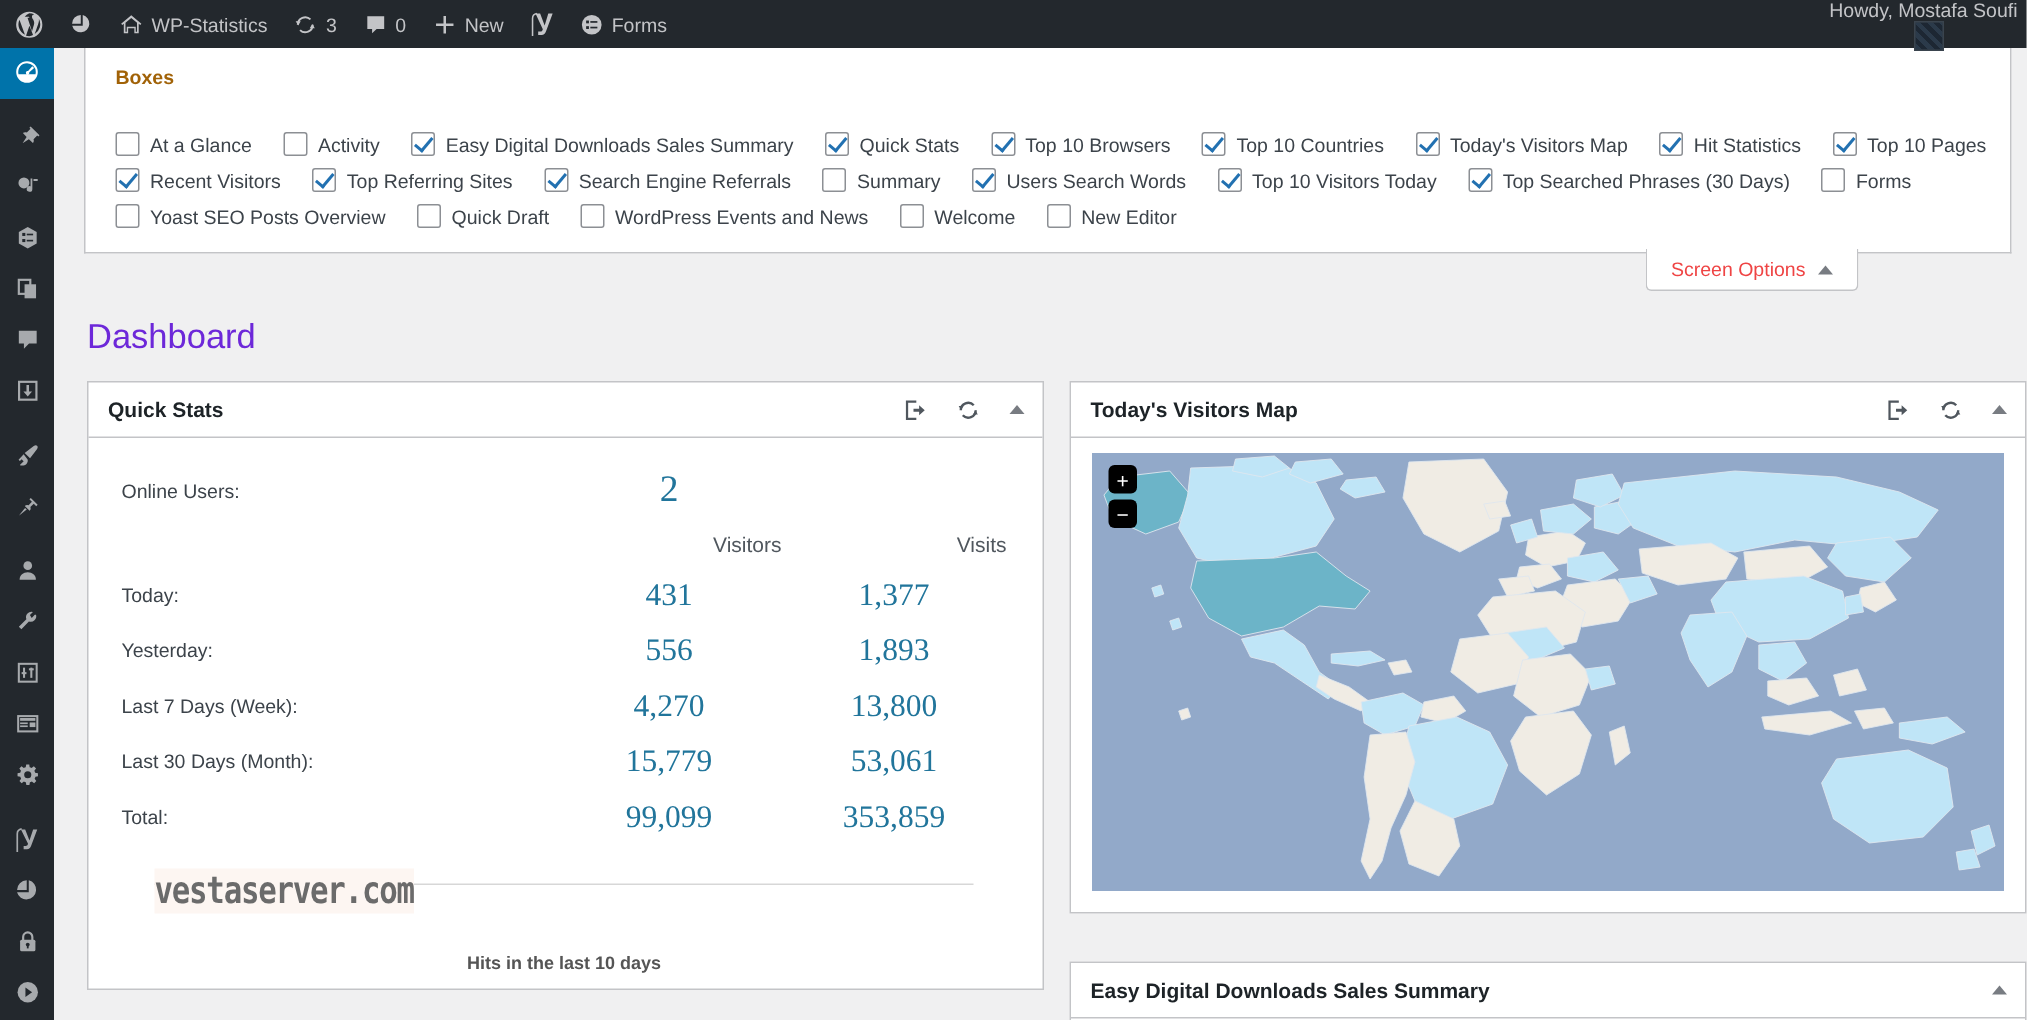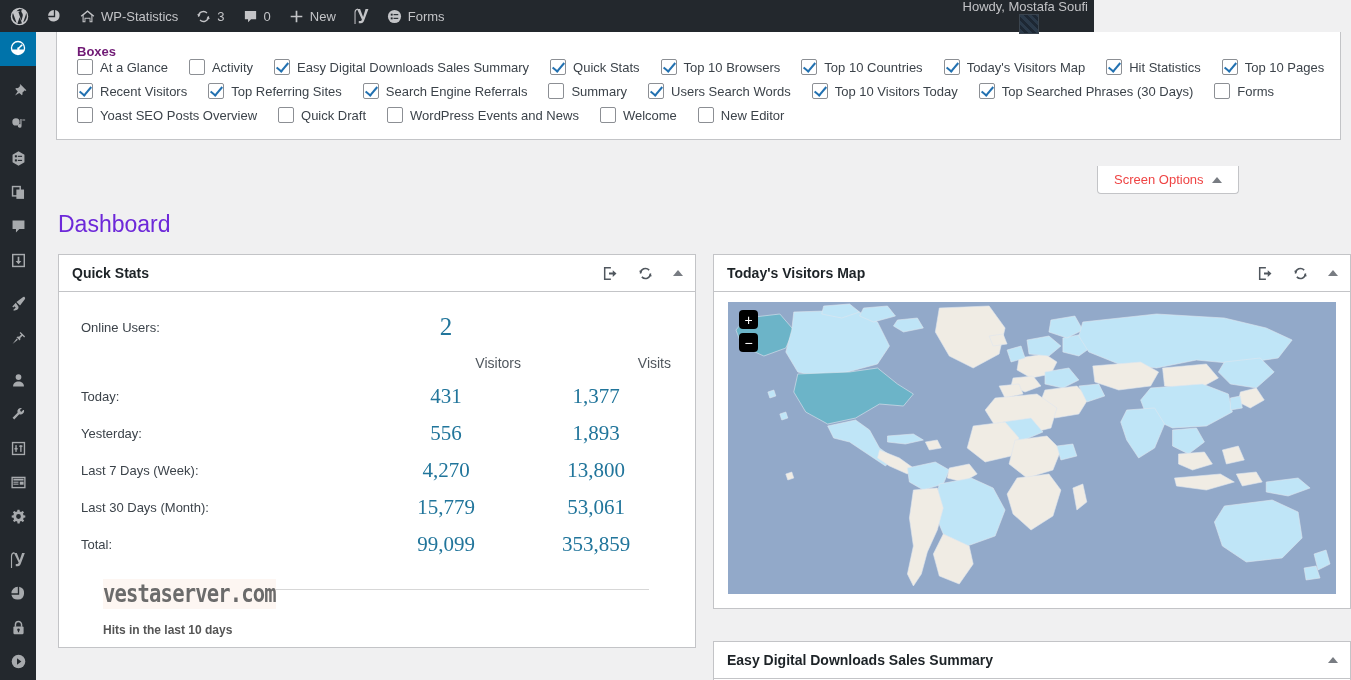--- a/index.html
+++ b/index.html
@@ -8,21 +8,21 @@
     overflow: hidden;
     background: #f0f0f1;
     font-family: "Liberation Sans", sans-serif;
     font-size: 13px;
     color: #3c434a;
   }
 
   
   #adminbar {
     position: absolute; top: 0; left: 0;
-    width: 1094px; height: 32px;
+    width: 1351px; height: 32px;
     background: #23282d;
     color: #c3c4c7;
     display: flex; align-items: center;
     font-size: 13px;
     z-index: 50;
   }
   .ab-item {
     display: flex; align-items: center; gap: 6px;
     height: 32px; padding: 0 9px;
     color: #c3c4c7; white-space: nowrap;
@@ -72,22 +72,22 @@
   
   #screen-options-panel {
     position: absolute; top: 0; left: 20px;
     width: 1285px;
     background: #fff;
     border: 1px solid #c3c4c7;
     border-top: none;
     padding: 12px 16px 14px 20px;
   }
   #screen-options-panel h5 {
-    font-size: 13px; font-weight: 700; color: #701a75;
-    margin-bottom: 0;
+    font-size: 13px; font-weight: 700; color: #a16207;
+    margin-bottom: 29px;
   }
   .cb-row { display: flex; flex-wrap: nowrap; margin-bottom: 8px; }
   .cb-row:last-child { margin-bottom: 2px; }
   .cb-label {
     display: inline-flex; align-items: center; gap: 7px;
     margin-right: 21px; white-space: nowrap;
     font-size: 13px; color: #3c434a;
   }
   .cbox {
     width: 16px; height: 16px; flex: 0 0 16px;
@@ -179,23 +179,23 @@
     letter-spacing: -1px;
     color: #6b6b6b;
     background: #fdf6f2;
     display: inline-block;
     line-height: 1;
     padding: 2px 0 3px 0;
     transform: scaleX(0.82);
     transform-origin: left center;
   }
   .chart-caption {
-    text-align: left;
+    text-align: center;
     font-size: 12px; font-weight: 700; color: #555;
-    margin-top: 14px;
+    margin-top: 26px;
   }
 
   
   .map-body { padding: 10px 14px 14px 14px; }
   .map-frame {
     position: relative;
     width: 100%; height: 292px;
     background: #92a9c9;
     overflow: hidden;
   }

